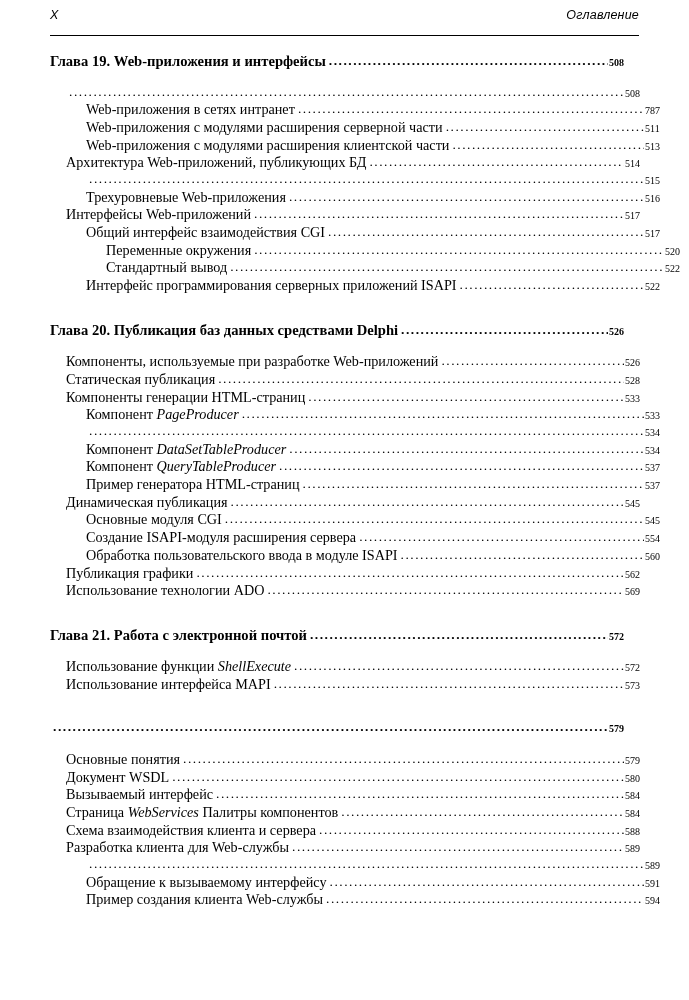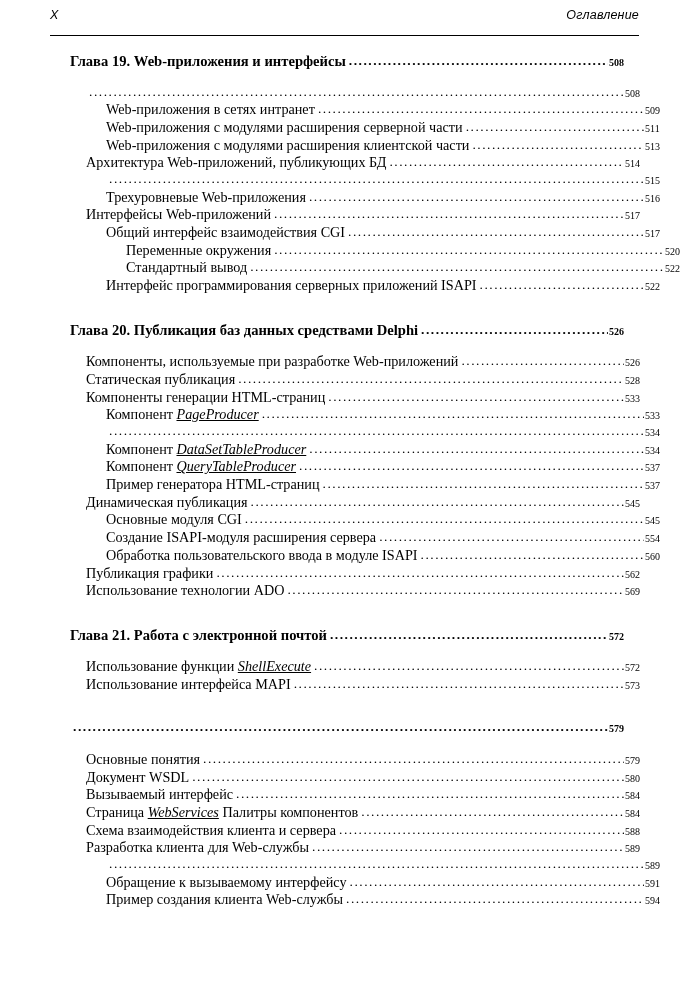--- a/index.html
+++ b/index.html
@@ -42,21 +42,20 @@
     white-space: nowrap;
   }
   .rule {
     border-bottom: 1.6px solid #000;
     margin-top: 1px;
   }
 
   
   .toc {
     margin-top: 18px;
-    margin-left: 20px;
   }
   .chapter-block + .chapter-block {
     margin-top: 30px;
   }
 
   .entry {
     display: flex;
     align-items: baseline;
     width: 100%;
     line-height: 1.0;
@@ -73,21 +72,21 @@
 
   
   .entry.lvl1 { font-size: 14.2px; padding-left: 16px; margin-bottom: 3.2px; }
   .entry.lvl2 { font-size: 14.2px; padding-left: 36px; margin-bottom: 3.2px; }
   .entry.lvl3 { font-size: 14.2px; padding-left: 56px; margin-bottom: 3.2px; }
 
   .entry-title {
     white-space: nowrap;
     flex: 0 0 auto;
   }
-  .entry-title .it { font-style: italic; text-decoration: underline; }
+  .entry-title .it { font-style: italic; }
 
   .leader-dots {
     flex: 1 1 auto;
     overflow: hidden;
     white-space: nowrap;
     margin: 0 1px 0 3px;
     letter-spacing: 1.5px;
     font-size: 13.5px;
     transform: translateY(-1px);
   }
@@ -118,21 +117,21 @@
           <span class="leader-dots">................................................................................................................................................................................................................................................</span>
           <span class="page-num">508</span>
         </div>
         <div class="entry lvl1">
           <span class="leader-dots">................................................................................................................................................................................................................................................</span>
           <span class="page-num">508</span>
         </div>
         <div class="entry lvl2">
           <span class="entry-title">Web-приложения в сетях интранет</span>
           <span class="leader-dots">................................................................................................................................................................................................................................................</span>
-          <span class="page-num">509</span>
+          <span class="page-num">787</span>
         </div>
         <div class="entry lvl2">
           <span class="entry-title">Web-приложения с модулями расширения серверной части</span>
           <span class="leader-dots">................................................................................................................................................................................................................................................</span>
           <span class="page-num">511</span>
         </div>
         <div class="entry lvl2">
           <span class="entry-title">Web-приложения с модулями расширения клиентской части</span>
           <span class="leader-dots">................................................................................................................................................................................................................................................</span>
           <span class="page-num">513</span>

